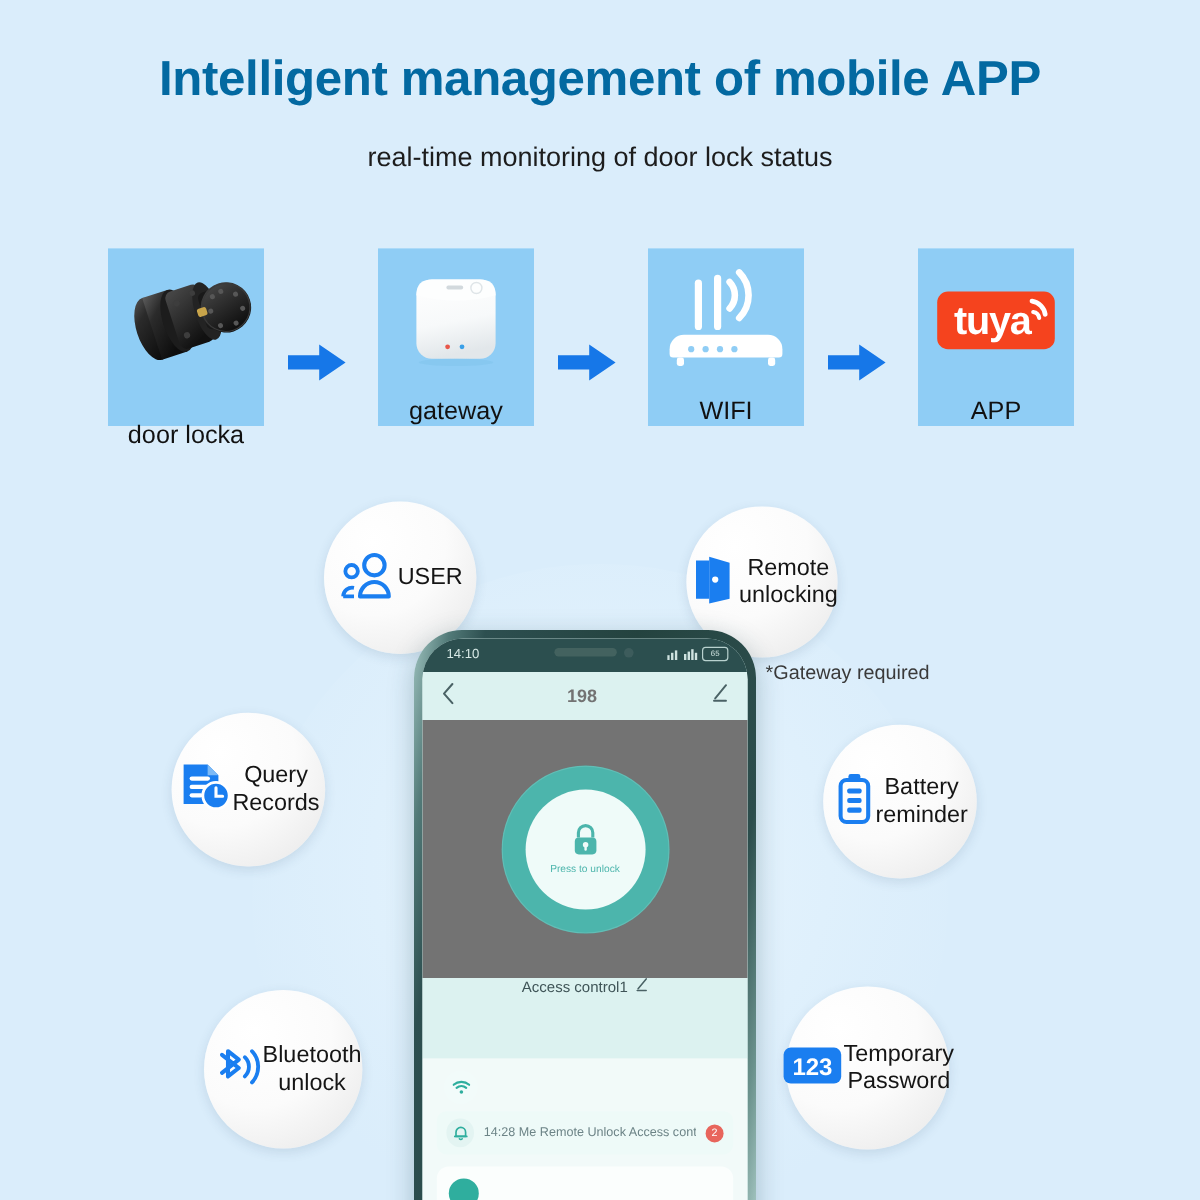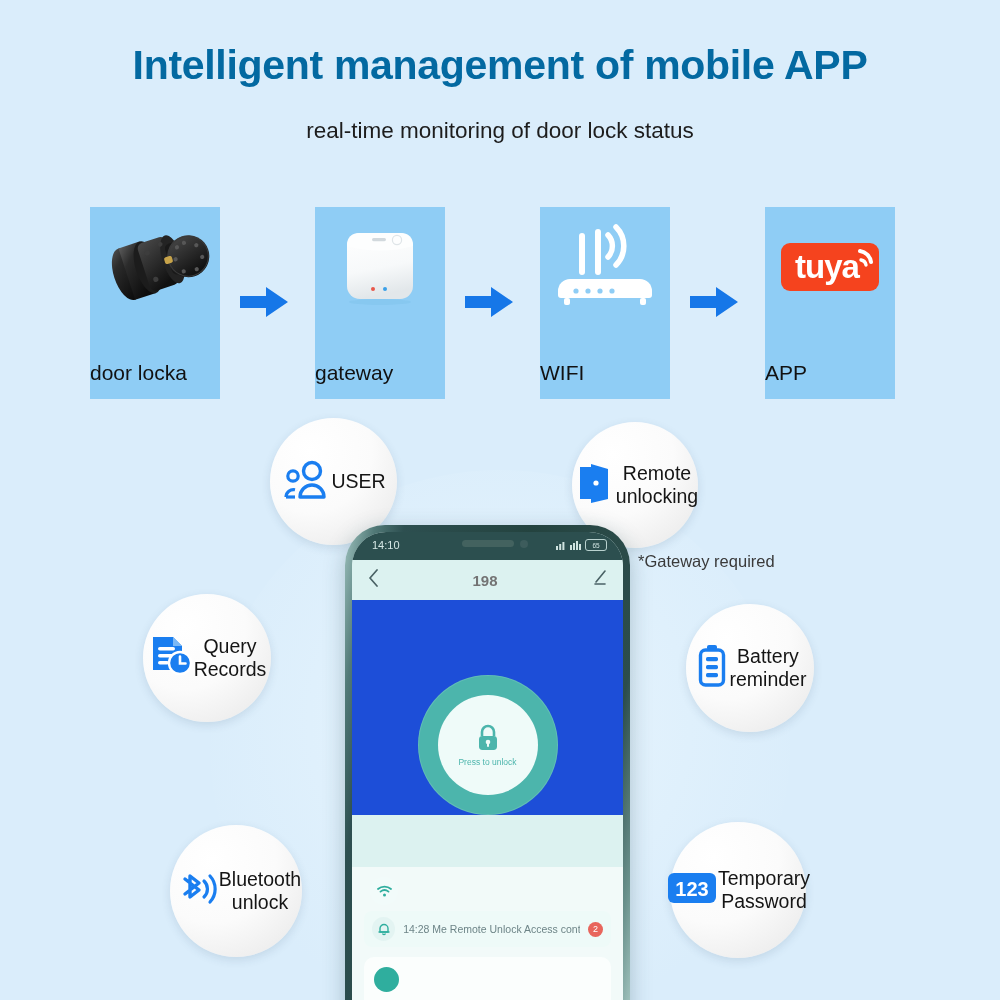--- a/index.html
+++ b/index.html
@@ -23,22 +23,22 @@
     font-size:41px;font-weight:700;letter-spacing:-.3px;color:#0369a1;
   }
   .subtitle{
     position:absolute;top:112px;left:0;width:1000px;text-align:center;
     font-size:22.5px;line-height:38px;color:#1d1d1d;font-weight:400;
   }
 
   
   .flow{position:absolute;top:207px;left:90px;width:820px;height:180px;}
   .flow-card{
-    position:absolute;top:0;width:130px;height:192px;
-    background:#8fcdf5;display:flex;flex-direction:column;
+    position:absolute;top:0;width:130px;height:148px;
+    background:#8fcdf5;display:flex;flex-direction:column;align-items:center;
   }
   .flow-card .art{flex:1;width:100%;position:relative;}
   .flow-card .cap{
     font-size:21px;color:#111;padding-bottom:16px;line-height:1;white-space:nowrap;
   }
   .c1{left:0;gap:20px;}   .c2{left:225px;} .c3{left:450px;} .c4{left:675px;}
   .arrow{
     position:absolute;top:78px;width:50px;height:34px;
   }
   .a1{left:150px;} .a2{left:375px;} .a3{left:600px;}
@@ -51,21 +51,21 @@
     display:flex;flex-direction:row;align-items:center;justify-content:center;
     text-align:center;
   }
   .bubble .b-icon{display:block;line-height:0;margin-bottom:4px;}
   .bubble .b-label{font-size:19.5px;line-height:23px;color:#151515;}
   .bb-user{left:270px;top:418px;width:127px;height:127px;}
   .bb-remote{left:572px;top:422px;width:126px;height:126px;}
   .bb-query{left:143px;top:594px;width:128px;height:128px;}
   .bb-battery{left:686px;top:604px;width:128px;height:128px;}
   .bb-bt{left:170px;top:825px;width:132px;height:132px;}
-  .bb-temp{left:670px;top:822px;width:136px;height:136px;}
+  .bb-temp{left:655px;top:822px;width:136px;height:136px;}
   .gw-note{
     position:absolute;left:638px;top:552px;font-size:16.5px;color:#3a3a3a;white-space:nowrap;
   }
 
   
   .phone{
     position:absolute;left:345px;top:525px;width:285px;height:500px;
     border-radius:40px 40px 0 0;
     background:linear-gradient(100deg,#9fc3bf 0%,#527a78 8%,#2d4f50 16%,#24433f 50%,#2c4d4c 83%,#6a918c 93%,#a9cac5 100%);
     padding:7px 7px 0 7px;box-sizing:border-box;
@@ -88,21 +88,21 @@
   .cam{position:absolute;left:62%;top:8px;width:8px;height:8px;border-radius:50%;background:#3d5c5c;}
   .bat{
     width:20px;height:10px;border:1px solid #b9d2cf;border-radius:3px;
     font-size:6.5px;display:flex;align-items:center;justify-content:center;color:#cfe3e0;
   }
   .app-head{
     height:40px;background:#dcf2f0;display:flex;align-items:center;
     padding:0 16px;justify-content:space-between;
   }
   .app-head .ttl{font-size:15px;font-weight:700;color:#737373;}
-  .lock-wrap{position:relative;height:215px;display:flex;align-items:flex-end;justify-content:center;background:#1d4ed8;}
+  .lock-wrap{position:relative;height:215px;display:flex;align-items:center;justify-content:center;background:#737373;}
   .ring{
     width:140px;height:140px;border-radius:50%;
     background:#4cb5ac;display:flex;align-items:center;justify-content:center;
     box-shadow:inset 0 0 0 1px rgba(255,255,255,.12);
   }
   .ring-in{
     width:100px;height:100px;border-radius:50%;background:#effbf9;
     display:flex;flex-direction:column;align-items:center;justify-content:center;
   }
   .ring-in .p2u{font-size:8.5px;color:#4cb5ac;margin-top:5px;}
@@ -394,20 +394,29 @@
             <path d="M7 12 v-4 a6 6 0 0 1 12 0 v4" fill="none" stroke="#4cb5ac" stroke-width="2.6"></path>
             <rect x="4" y="12" width="18" height="14" rx="3.4" fill="#4cb5ac"></rect>
             <circle cx="13" cy="18" r="2.3" fill="#effbf9"></circle>
             <rect x="12" y="18" width="2" height="5" rx="1" fill="#effbf9"></rect>
           </svg>
           <span class="p2u">Press to unlock</span>
         </div>
       </div>
     </div>
 
+    <div class="dev-name">
+      <span>Access control1</span>
+      <span>
+        <svg width="12" height="12" viewBox="0 0 16 16">
+            <path d="M14 1 L5 12" stroke="#4a6265" stroke-width="1.7" stroke-linecap="round"></path>
+            <path d="M4 14 h10" stroke="#4a6265" stroke-width="1.7" stroke-linecap="round"></path>
+          </svg>
+      </span>
+    </div>
     <div class="spacer"></div>
 
     <div class="lower-bg">
       <div class="wifi-chip">
         <svg width="15" height="12" viewBox="0 0 15 12">
           <path d="M1 4 a10 10 0 0 1 13 0" fill="none" stroke="#2fae9e" stroke-width="1.8" stroke-linecap="round"></path>
           <path d="M3.5 6.6 a6.3 6.3 0 0 1 8 0" fill="none" stroke="#2fae9e" stroke-width="1.8" stroke-linecap="round"></path>
           <circle cx="7.5" cy="10" r="1.5" fill="#2fae9e"></circle>
         </svg>
       </div>

